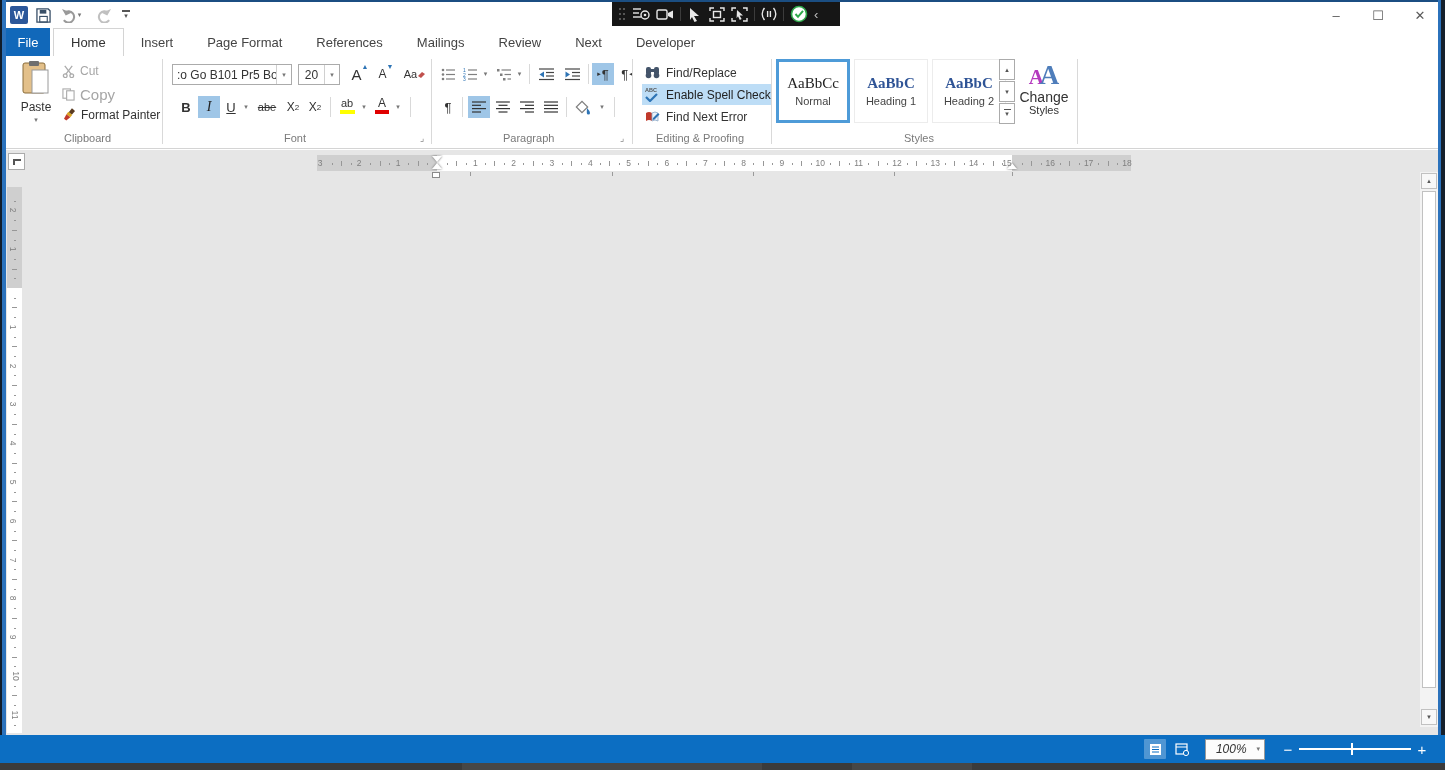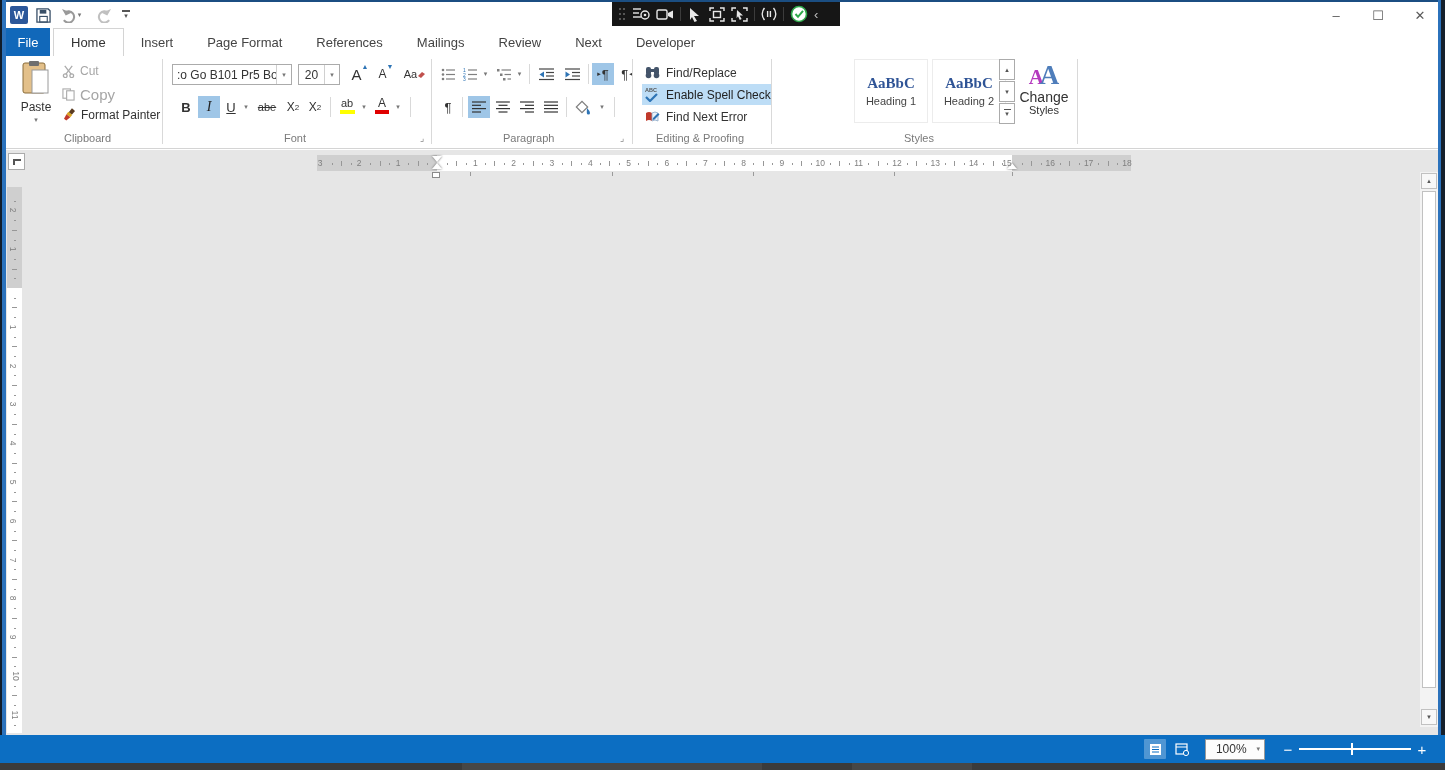--- a/index.html
+++ b/index.html
@@ -467,20 +467,24 @@
     <svg width="15" height="13" viewBox="0 0 15 13">
         <path d="M1 3 q3-2 6 0 v8 q-3-2-6 0 z" fill="#c0392b"></path>
         <path d="M7 3 q3-2 6 0 v8 q-3-2-6 0 z" fill="#eaf2fa" stroke="#8aa8c8" stroke-width=".8"></path>
         <path d="M8 8 l5-5 1.5 1.5 -5 5 -2 .5 z" fill="#2e74b5"></path>
       </svg>
     <span style="font-size:12px;color:#333;">Find Next Error</span>
   </div>
   <div class="abs grp-label" style="left:650px;top:76px;">Editing &amp; Proofing</div>
   <div class="abs grp-sep" style="left:765px;"></div>
 
+  <div class="abs style-card selected" style="left:770px;top:3px;">
+    <span class="style-sample">AaBbCc</span>
+    <span class="style-name">Normal</span>
+  </div>
   <div class="abs style-card" style="left:848px;top:3px;">
     <span class="style-sample heading">AaBbC</span>
     <span class="style-name">Heading 1</span>
   </div>
   <div class="abs style-card" style="left:926px;top:3px;">
     <span class="style-sample heading">AaBbC</span>
     <span class="style-name">Heading 2</span>
   </div>
   <div class="abs ic gal-btn" style="left:993px;top:3px;">▴</div>
   <div class="abs ic gal-btn" style="left:993px;top:25px;">▾</div>
@@ -687,21 +691,21 @@
       </svg>
   </div>
   <div class="ic sb-view" style="margin-left:5px;">
     <svg width="14" height="13" viewBox="0 0 14 13">
         <rect x="1" y="1" width="11" height="10" fill="none" stroke="#fff" stroke-width="1.2"></rect>
         <line x1="1" y1="4" x2="12" y2="4" stroke="#fff"></line>
         <circle cx="11" cy="10" r="2.6" fill="#0c6ec2" stroke="#fff" stroke-width="1"></circle>
       </svg>
   </div>
   <div id="zoom-box" style="margin-left:12px;">
-    <span style="flex:1;text-align:center;">100%</span>
+    <span style="flex:1;text-align:center;font-style:italic;">100%</span>
     <span class="dd-glyph" style="margin-right:4px;">▾</span>
   </div>
   <div class="ic sb-sign" style="margin-left:16px;width:14px;">−</div>
   <div id="slider-track" style="margin-left:4px;">
     <div id="slider-handle"></div>
   </div>
   <div class="ic sb-sign" style="margin-left:4px;margin-right:16px;width:14px;">+</div>
 </div>
 <div class="abs" id="bottomstrip">
   <div class="bs-seg" style="left:462px;width:300px;"></div>

